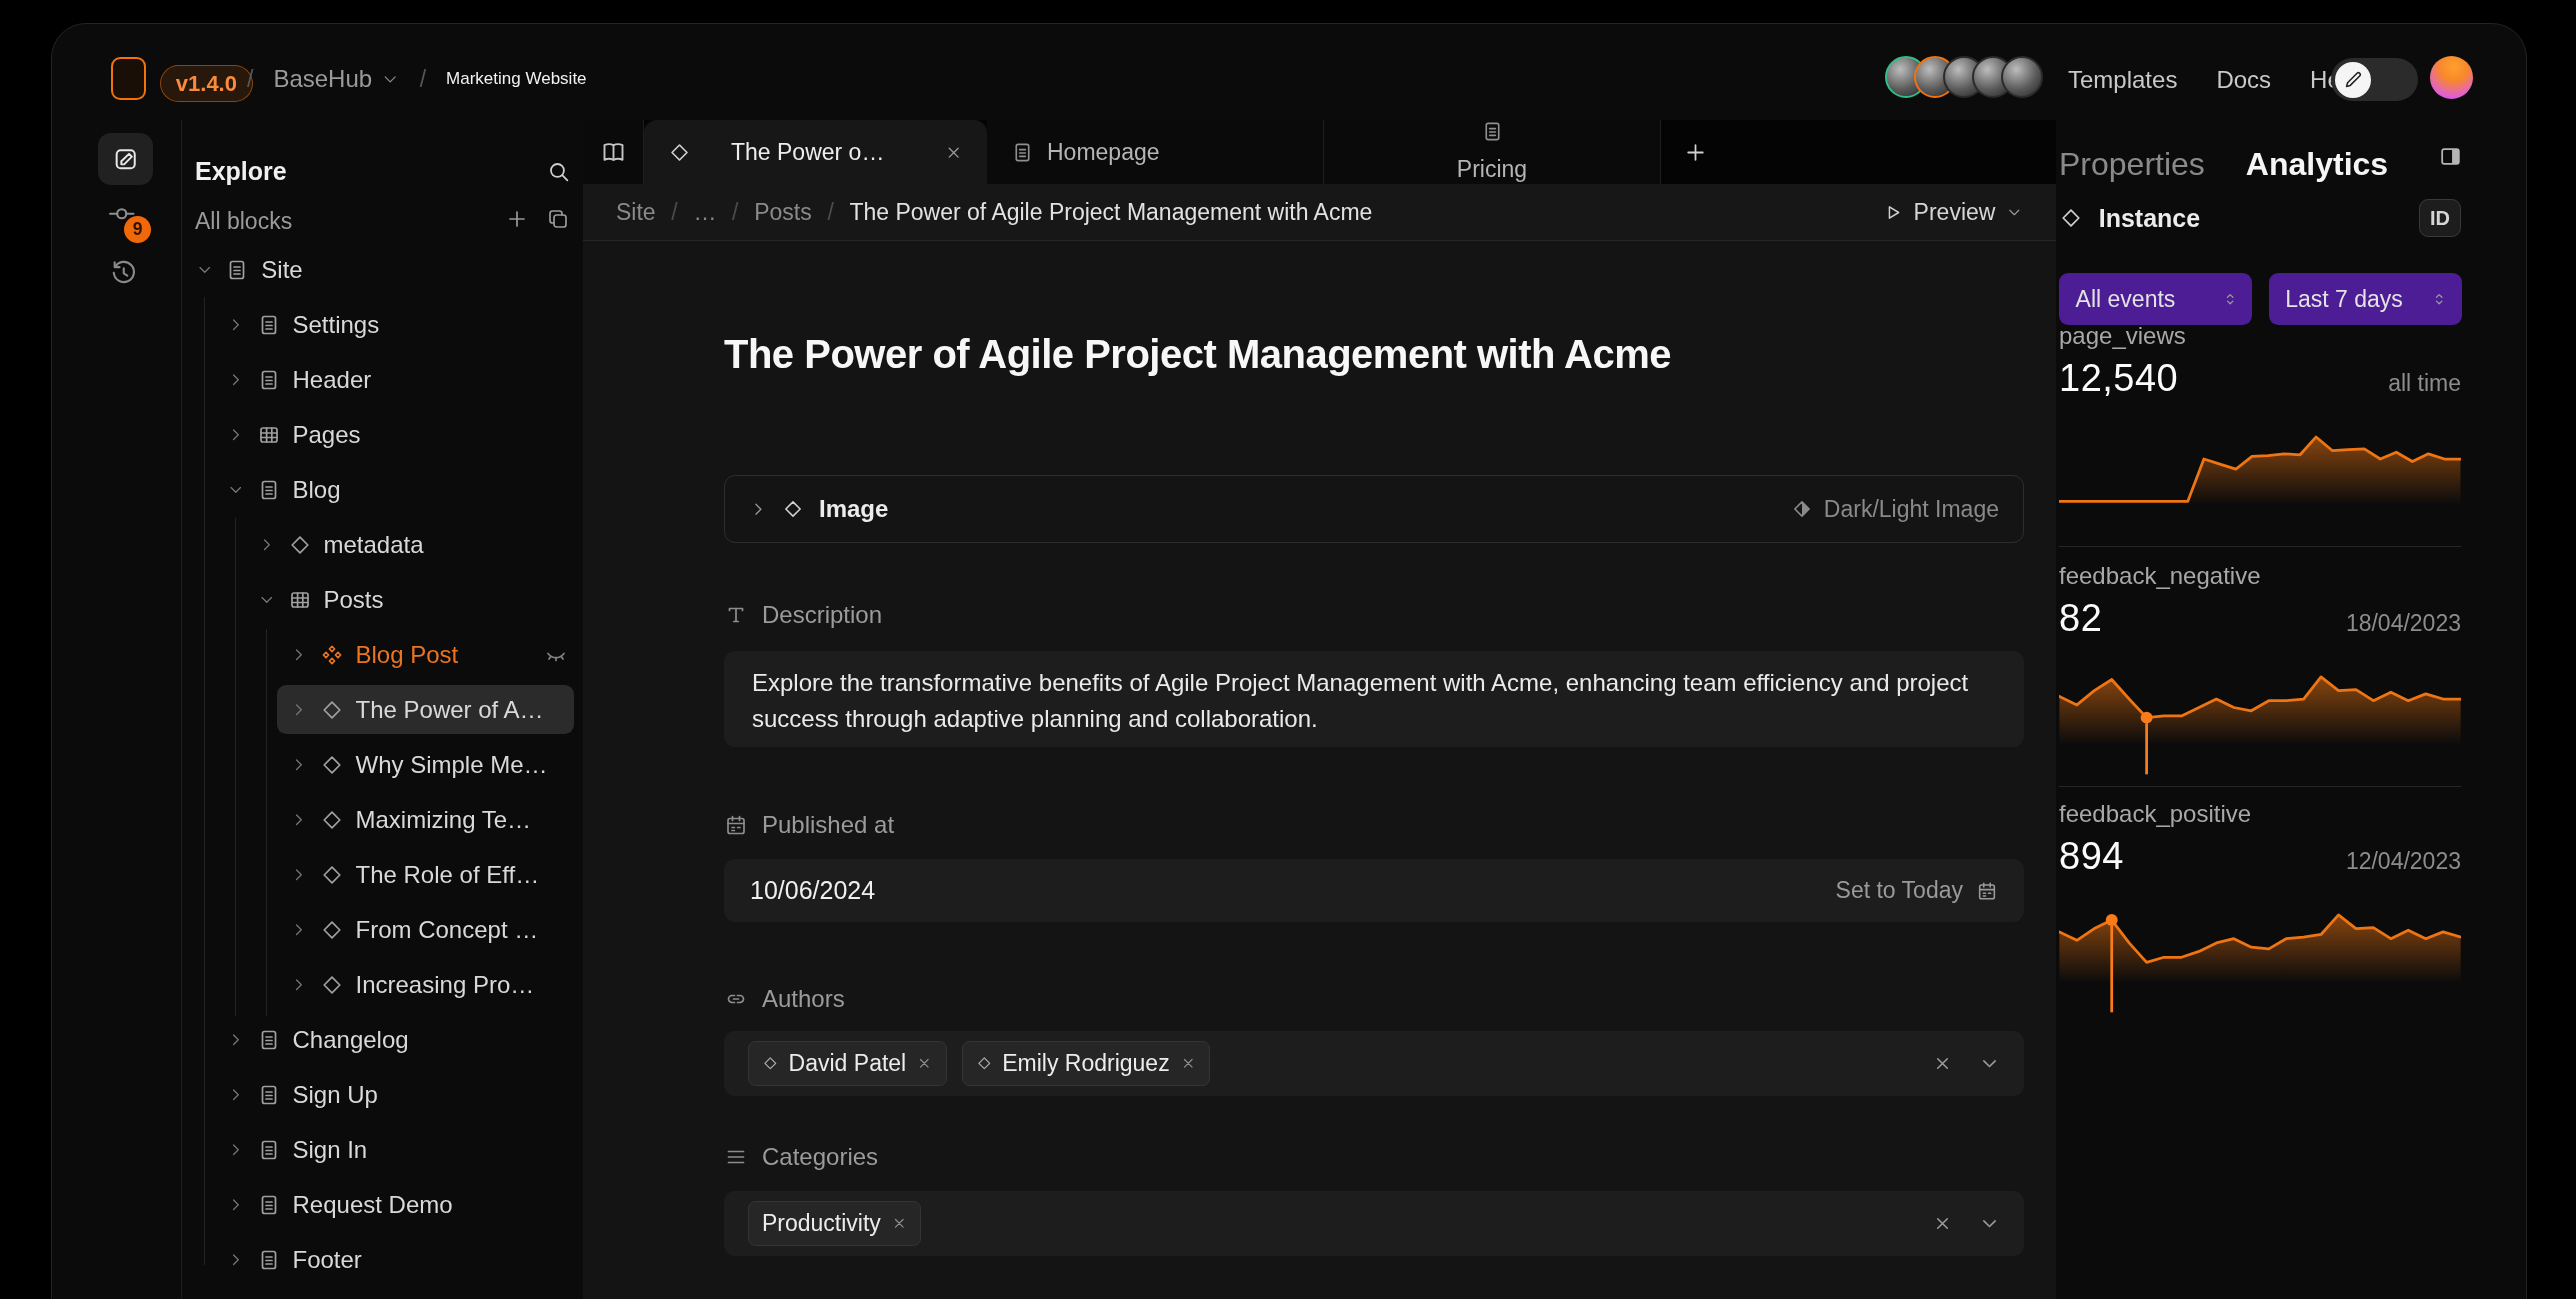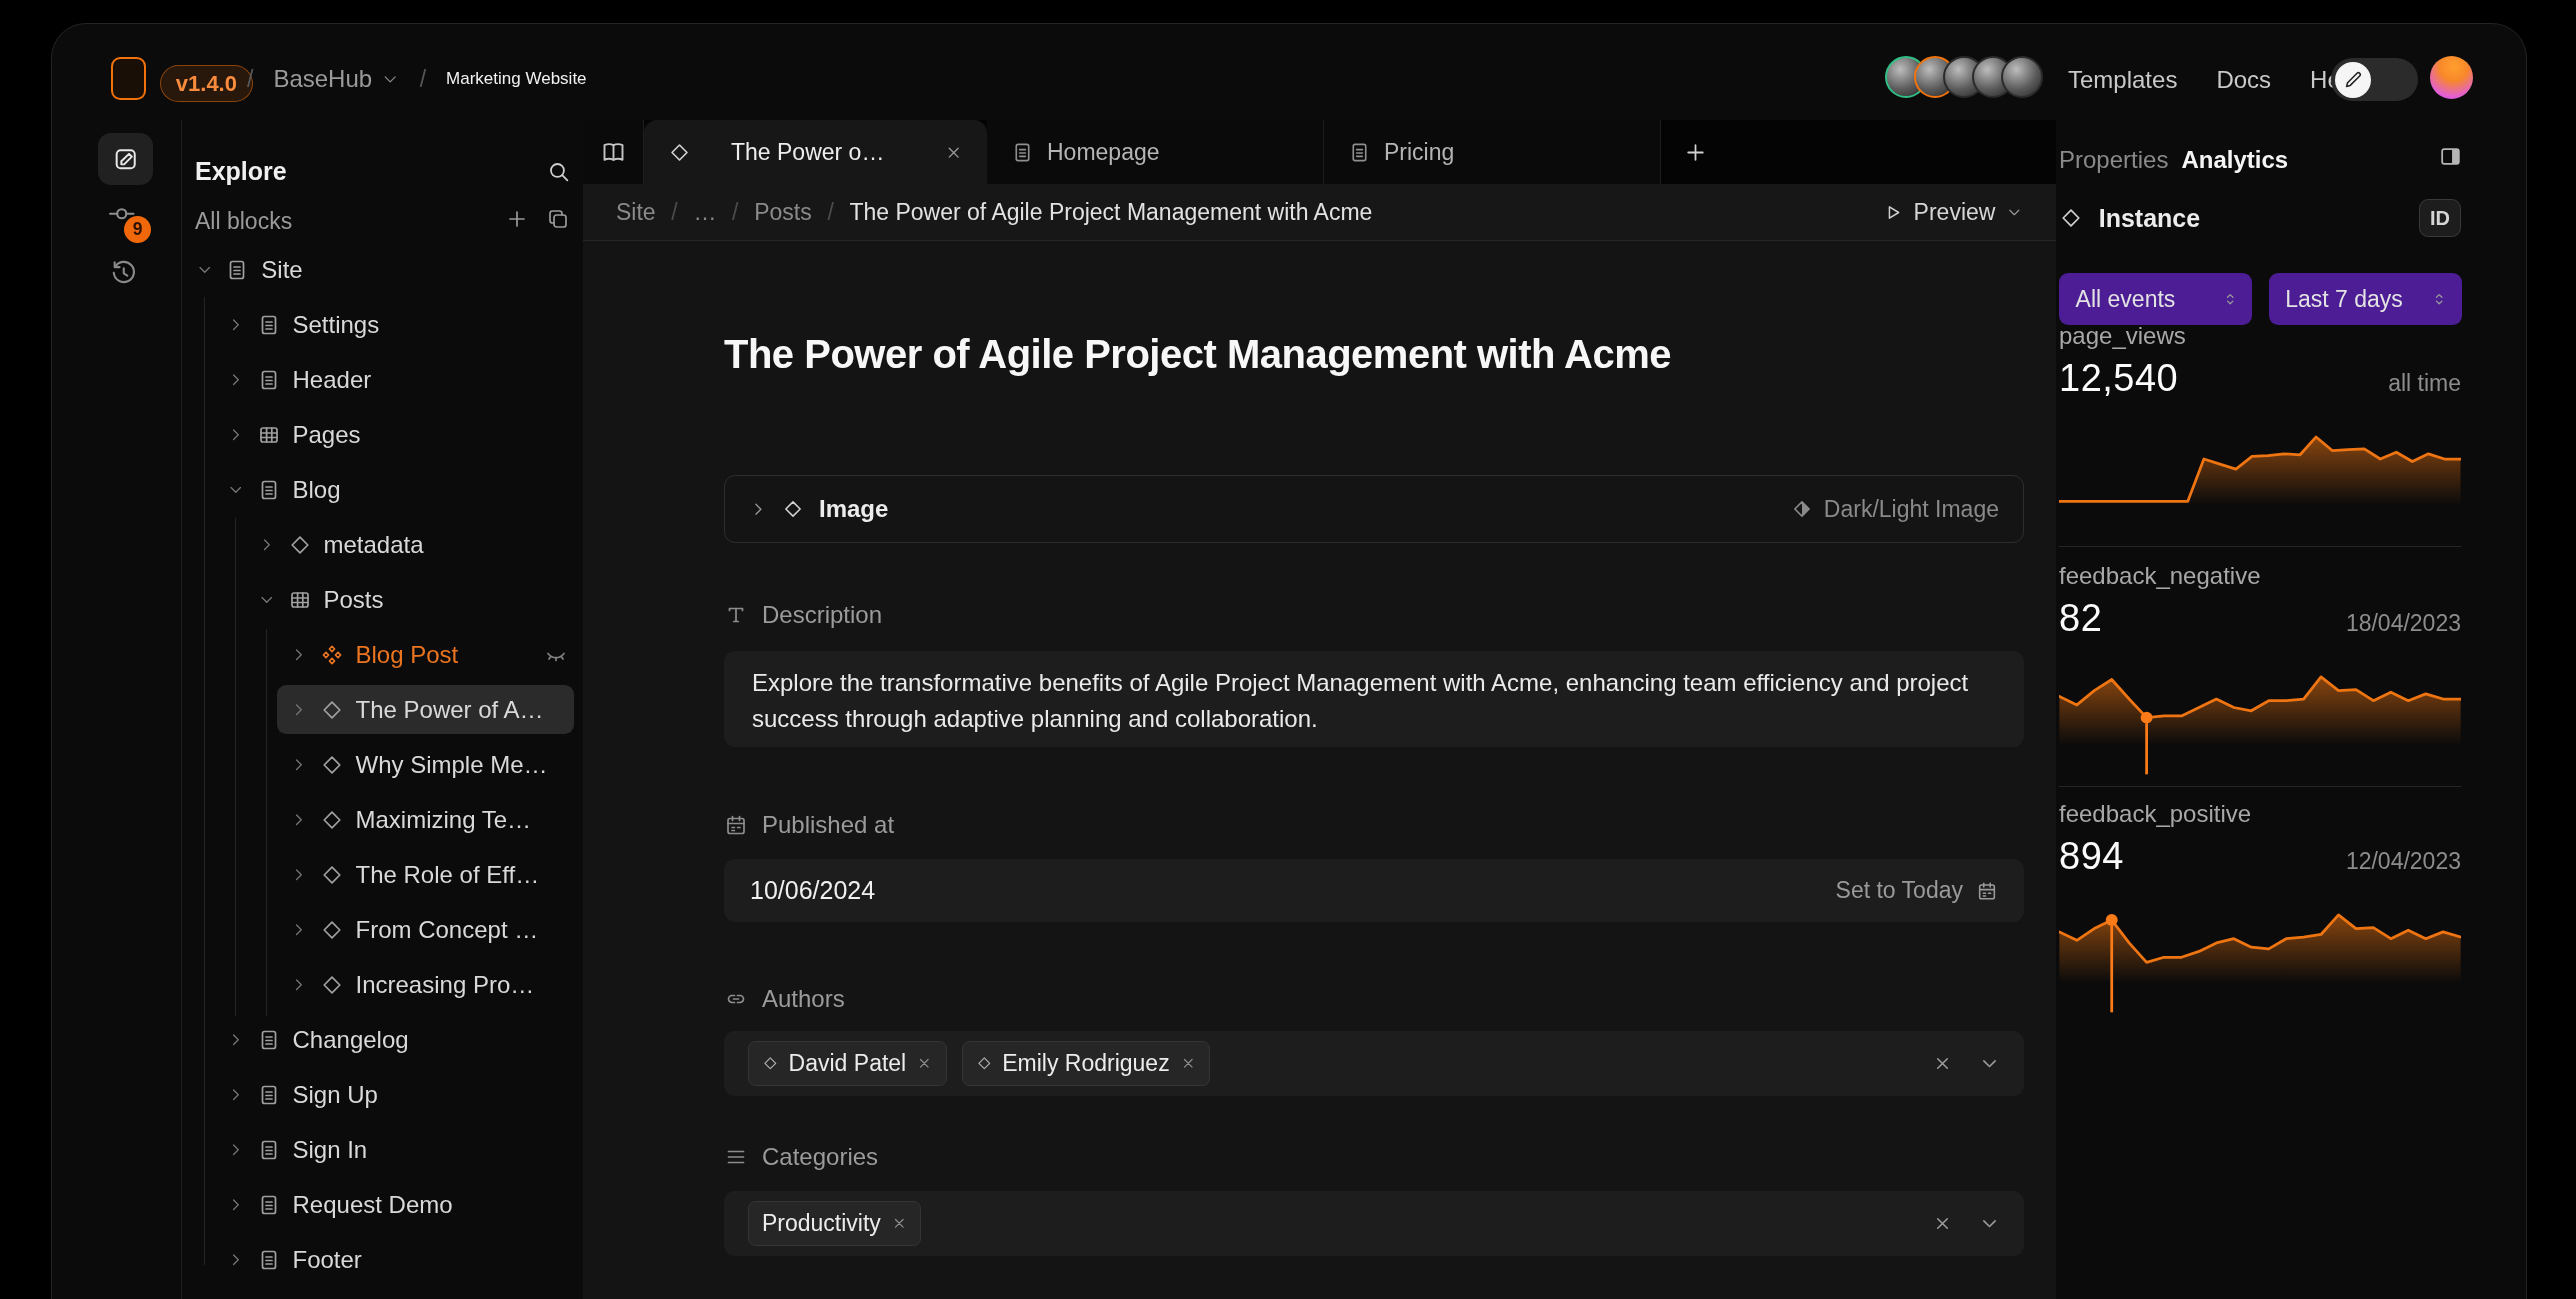--- a/index.html
+++ b/index.html
@@ -121,21 +121,21 @@
   .chips-box { position:absolute; left:724px; width:1300px; height:65px; background:#1d1d1d;
     border-radius:11px; display:flex; align-items:center; padding:0 24px; gap:14.8px; }
   .chip { display:flex; align-items:center; gap:10px; background:#262626; border:0.9px solid #353535;
     border-radius:7.4px; padding:8.3px 13px; font-size:23px; color:#ececec; }
   .chip .ic { width:16.6px; height:16.6px; color:#b0b0b0; }
   .chip .chip-x { width:16.6px; height:16.6px; color:#8f8f8f; }
   .box-controls { margin-left:auto; display:flex; align-items:center; gap:26px; color:#9f9f9f; }
   .box-controls .ic { width:21px; height:21px; }
 
   
-  #panel-tabs { position:absolute; left:2059px; top:146px; display:flex; font-size:24px;align-items:center; }
+  #panel-tabs { position:absolute; left:2059px; top:146px; display:flex; gap:28px; font-size:32px;align-items:center; }
   .ptab { color:#8a8a8a; }
   .ptab.active { color:#f5f5f5; font-weight:600;margin-left:13px; }
   .panel-toggle { position:absolute; left:2438px; top:144px; width:25px; height:25px; color:#b5b5b5; }
   .instance-row { position:absolute; left:2059px; top:199px; width:402px; display:flex; align-items:center; gap:15.7px; }
   .instance-row .ic { width:24px; height:24px; color:#cfcfcf; }
   .instance-label { font-size:25px; font-weight:600; color:#ececec; }
   .id-badge { margin-left:auto; background:#1d1d1d; border:0.9px solid #3a3a3a; border-radius:9.2px;
     padding:6.5px 10px; font-size:20px; font-weight:bold; color:#d5d5d5; }
   #filters { position:absolute; left:2059px; top:273px; display:flex; gap:16.6px; }
   .select { width:193px; height:52px; background:#4c1d95; border-radius:9.2px; display:flex;
@@ -537,21 +537,21 @@
         </div>
         <div class="tab" style="width: 337px;">
           <span class="ic ticon">
             <svg viewBox="0 0 24 24" fill="none" stroke="currentColor" stroke-width="1.7" stroke-linecap="round" stroke-linejoin="round">
               <rect x="5.5" y="3.5" width="13" height="17" rx="2"></rect>
               <path d="M9 9h6M9 12.5h6M9 16h6"></path>
             </svg>
           </span>
           <span style="white-space: nowrap; overflow: hidden; text-overflow: ellipsis; flex: 1 1 0%;">Homepage</span>
         </div>
-        <div class="tab" style="width: 337px;">
+        <div class="tab" style="width: 337px; flex-direction: column;">
           <span class="ic ticon">
             <svg viewBox="0 0 24 24" fill="none" stroke="currentColor" stroke-width="1.7" stroke-linecap="round" stroke-linejoin="round">
               <rect x="5.5" y="3.5" width="13" height="17" rx="2"></rect>
               <path d="M9 9h6M9 12.5h6M9 16h6"></path>
             </svg>
           </span>
           <span style="white-space: nowrap; overflow: hidden; text-overflow: ellipsis; flex: 1 1 0%;">Pricing</span>
         </div>
       </div>
     <div class="tab-plus">

